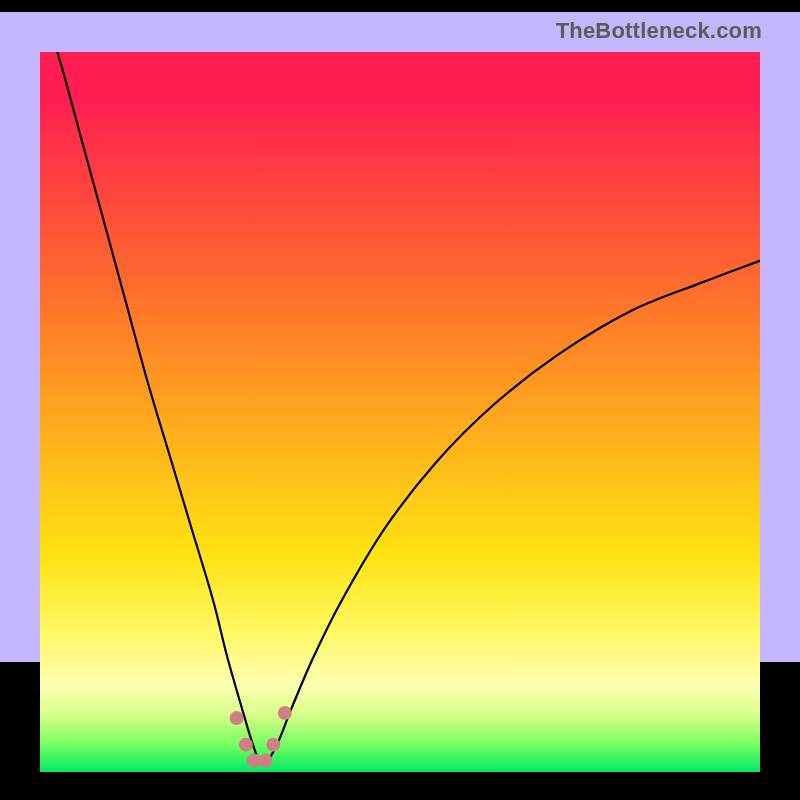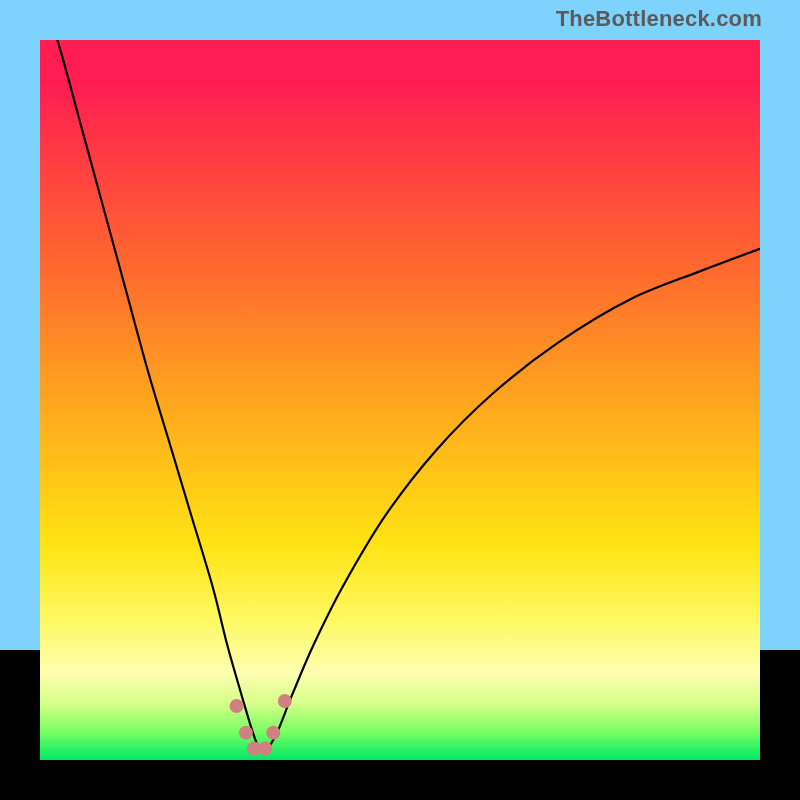--- a/index.html
+++ b/index.html
@@ -7,24 +7,24 @@
     padding: 0;
     width: 800px;
     height: 800px;
     background: #000;
     overflow: hidden;
     font-family: Arial, Helvetica, sans-serif;
   }
   .frame {
     position: absolute;
     left: 0;
-    top: 0;
+    top: 12px;
     width: 800px;
     height: 650px;
-    background: #7dd3fc;
+    background: #c4b5fd;
   }
   .plot-area {
     position: absolute;
     left: 40px;
     top: 40px;
     width: 720px;
     height: 720px;
     overflow: hidden;
   }
   .gradient {

